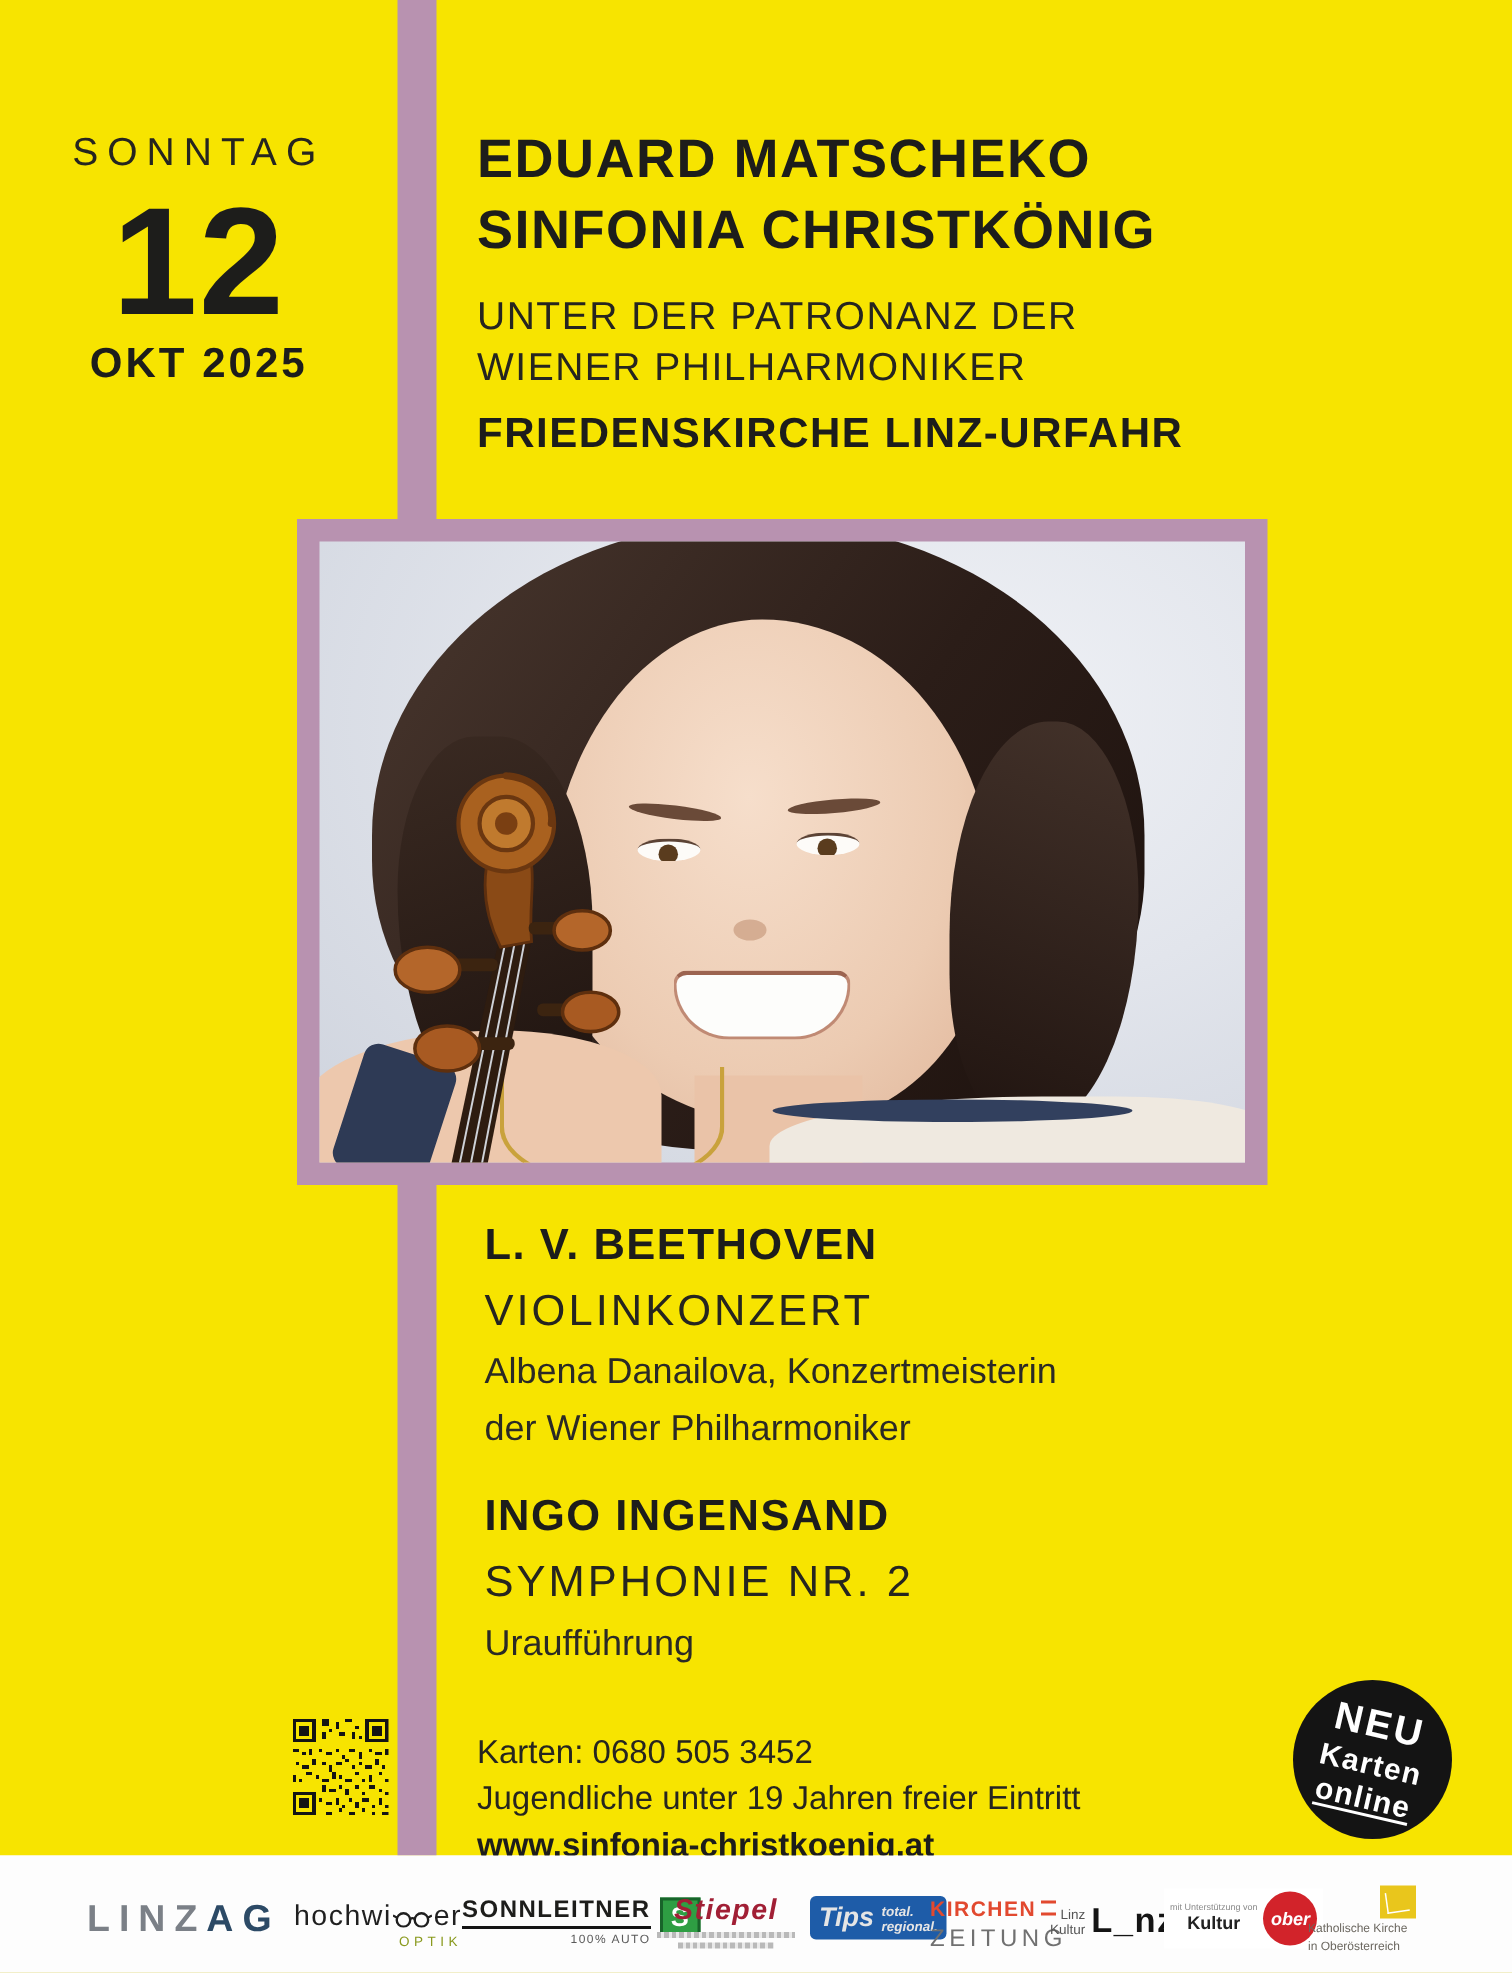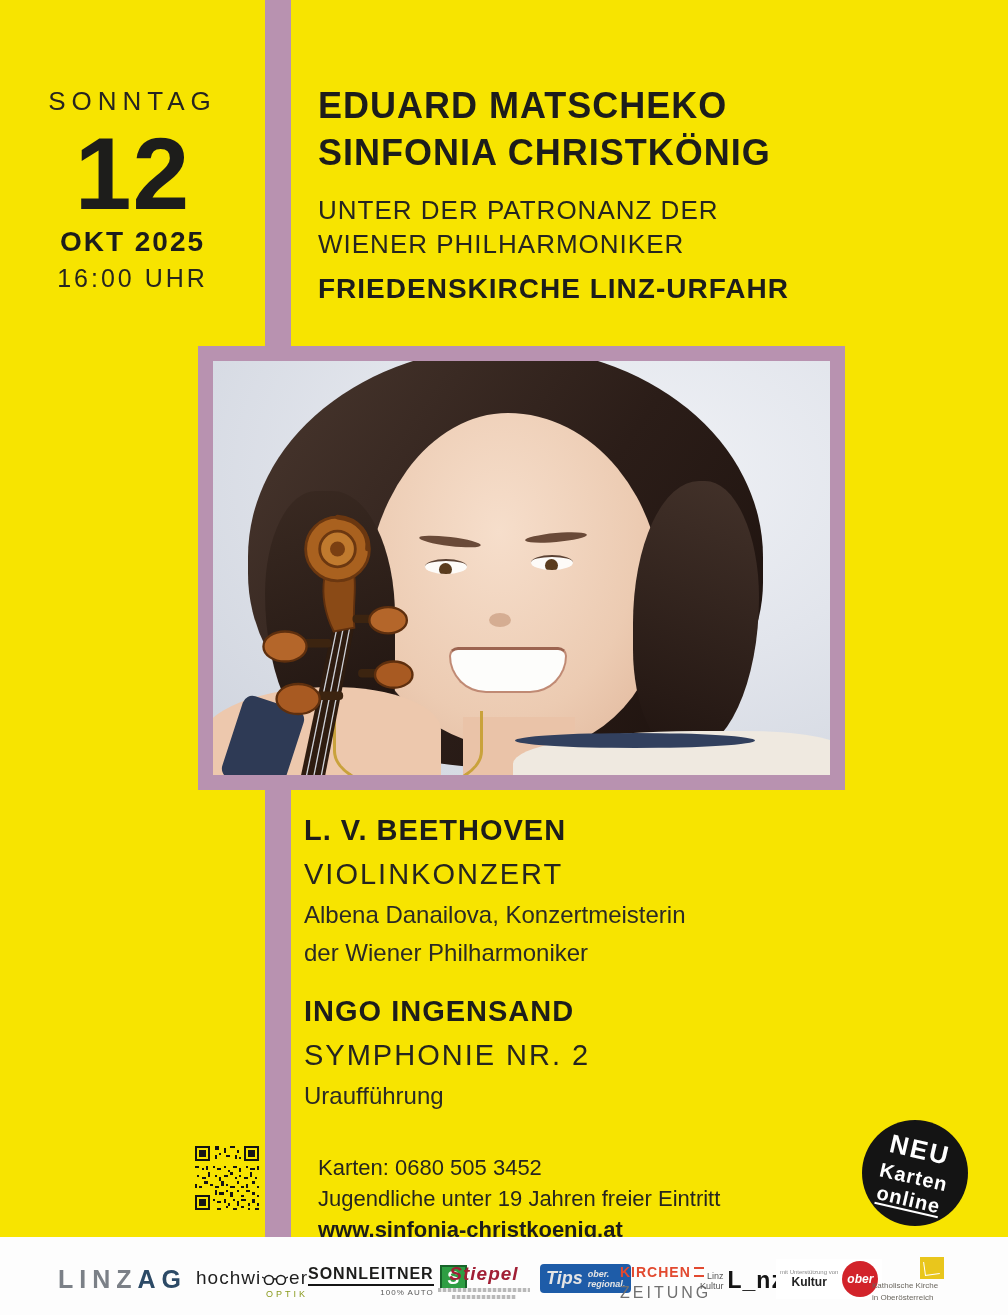--- a/index.html
+++ b/index.html
@@ -54,21 +54,21 @@
   .chain{position:absolute;left:120px;top:350px;width:150px;height:80px;border:3px solid #c9a23c;border-top:none;border-radius:0 0 55% 55%;}
   .garment-right{position:absolute;left:300px;top:370px;width:330px;height:60px;background:#efe9e0;border-radius:55% 30% 0 0;}
   .collar{position:absolute;left:302px;top:372px;width:240px;height:15px;background:#32405e;border-radius:50%;}
   .violin{position:absolute;left:22px;top:128px;width:220px;height:300px;}
   .photo-caption{position:absolute;right:30px;bottom:14px;text-align:right;}
   .cap-name{font-size:27px;font-weight:700;letter-spacing:2px;line-height:34px;color:#f2e335;}
   .cap-role{font-size:22px;letter-spacing:2px;line-height:29px;color:rgba(242,227,53,.82);}
   .photo-caption .cap-role:first-of-type{margin-top:12px;}
 
   
-  .program{position:absolute;left:304px;top:814px;width:620px;}
+  .program{position:absolute;left:323px;top:814px;width:620px;}
   .composer{font-size:29px;font-weight:700;letter-spacing:1px;}
   .work{font-size:29px;letter-spacing:2px;margin-top:11px;color:#26251f;}
   .detail{font-size:24px;margin-top:10px;color:#2b2a25;}
   .program-item + .program-item{margin-top:28px;}
 
   
   .qr{position:absolute;left:195px;top:1146px;width:64px;height:64px;}
   .contact{position:absolute;left:318px;top:1152px;}
   .contact-line{font-size:22px;line-height:31px;color:#26251f;}
   .contact-line.web{font-weight:700;color:#1d1d1b;}
@@ -126,21 +126,20 @@
 <body>
 
 <div class="poster">
   <div class="yellow-bg"></div>
   <div class="v-stripe"></div>
 
   <div class="date-block">
     <div class="weekday">SONNTAG</div>
     <div class="day">12</div>
     <div class="month-year">OKT 2025</div>
-    <div class="time">16:00 UHR</div>
   </div>
 
   <div class="header">
     <div class="title-line">EDUARD MATSCHEKO</div>
     <div class="title-line">SINFONIA CHRISTKÖNIG</div>
     <div class="patronage">
       <div>UNTER DER PATRONANZ DER</div>
       <div>WIENER PHILHARMONIKER</div>
     </div>
     <div class="venue">FRIEDENSKIRCHE LINZ-URFAHR</div>
@@ -279,21 +278,21 @@
 
     <div class="logo stiepel">
       <div class="st-name">Stiepel</div>
       <div class="blur-line"></div>
       <div class="blur-line short"></div>
     </div>
 
     <div class="logo tips">
       <div class="tips-name">Tips</div>
       <div class="tips-sub">
-        <div>ober.</div>
+        <div>total.</div>
         <div>regional.</div>
       </div>
     </div>
 
     <div class="logo kirchen">
       <div class="kz-row">
         <span class="kz-1">KIRCHEN</span>
         <span class="kz-glyph"></span>
       </div>
       <div class="kz-2">ZEITUNG</div>

